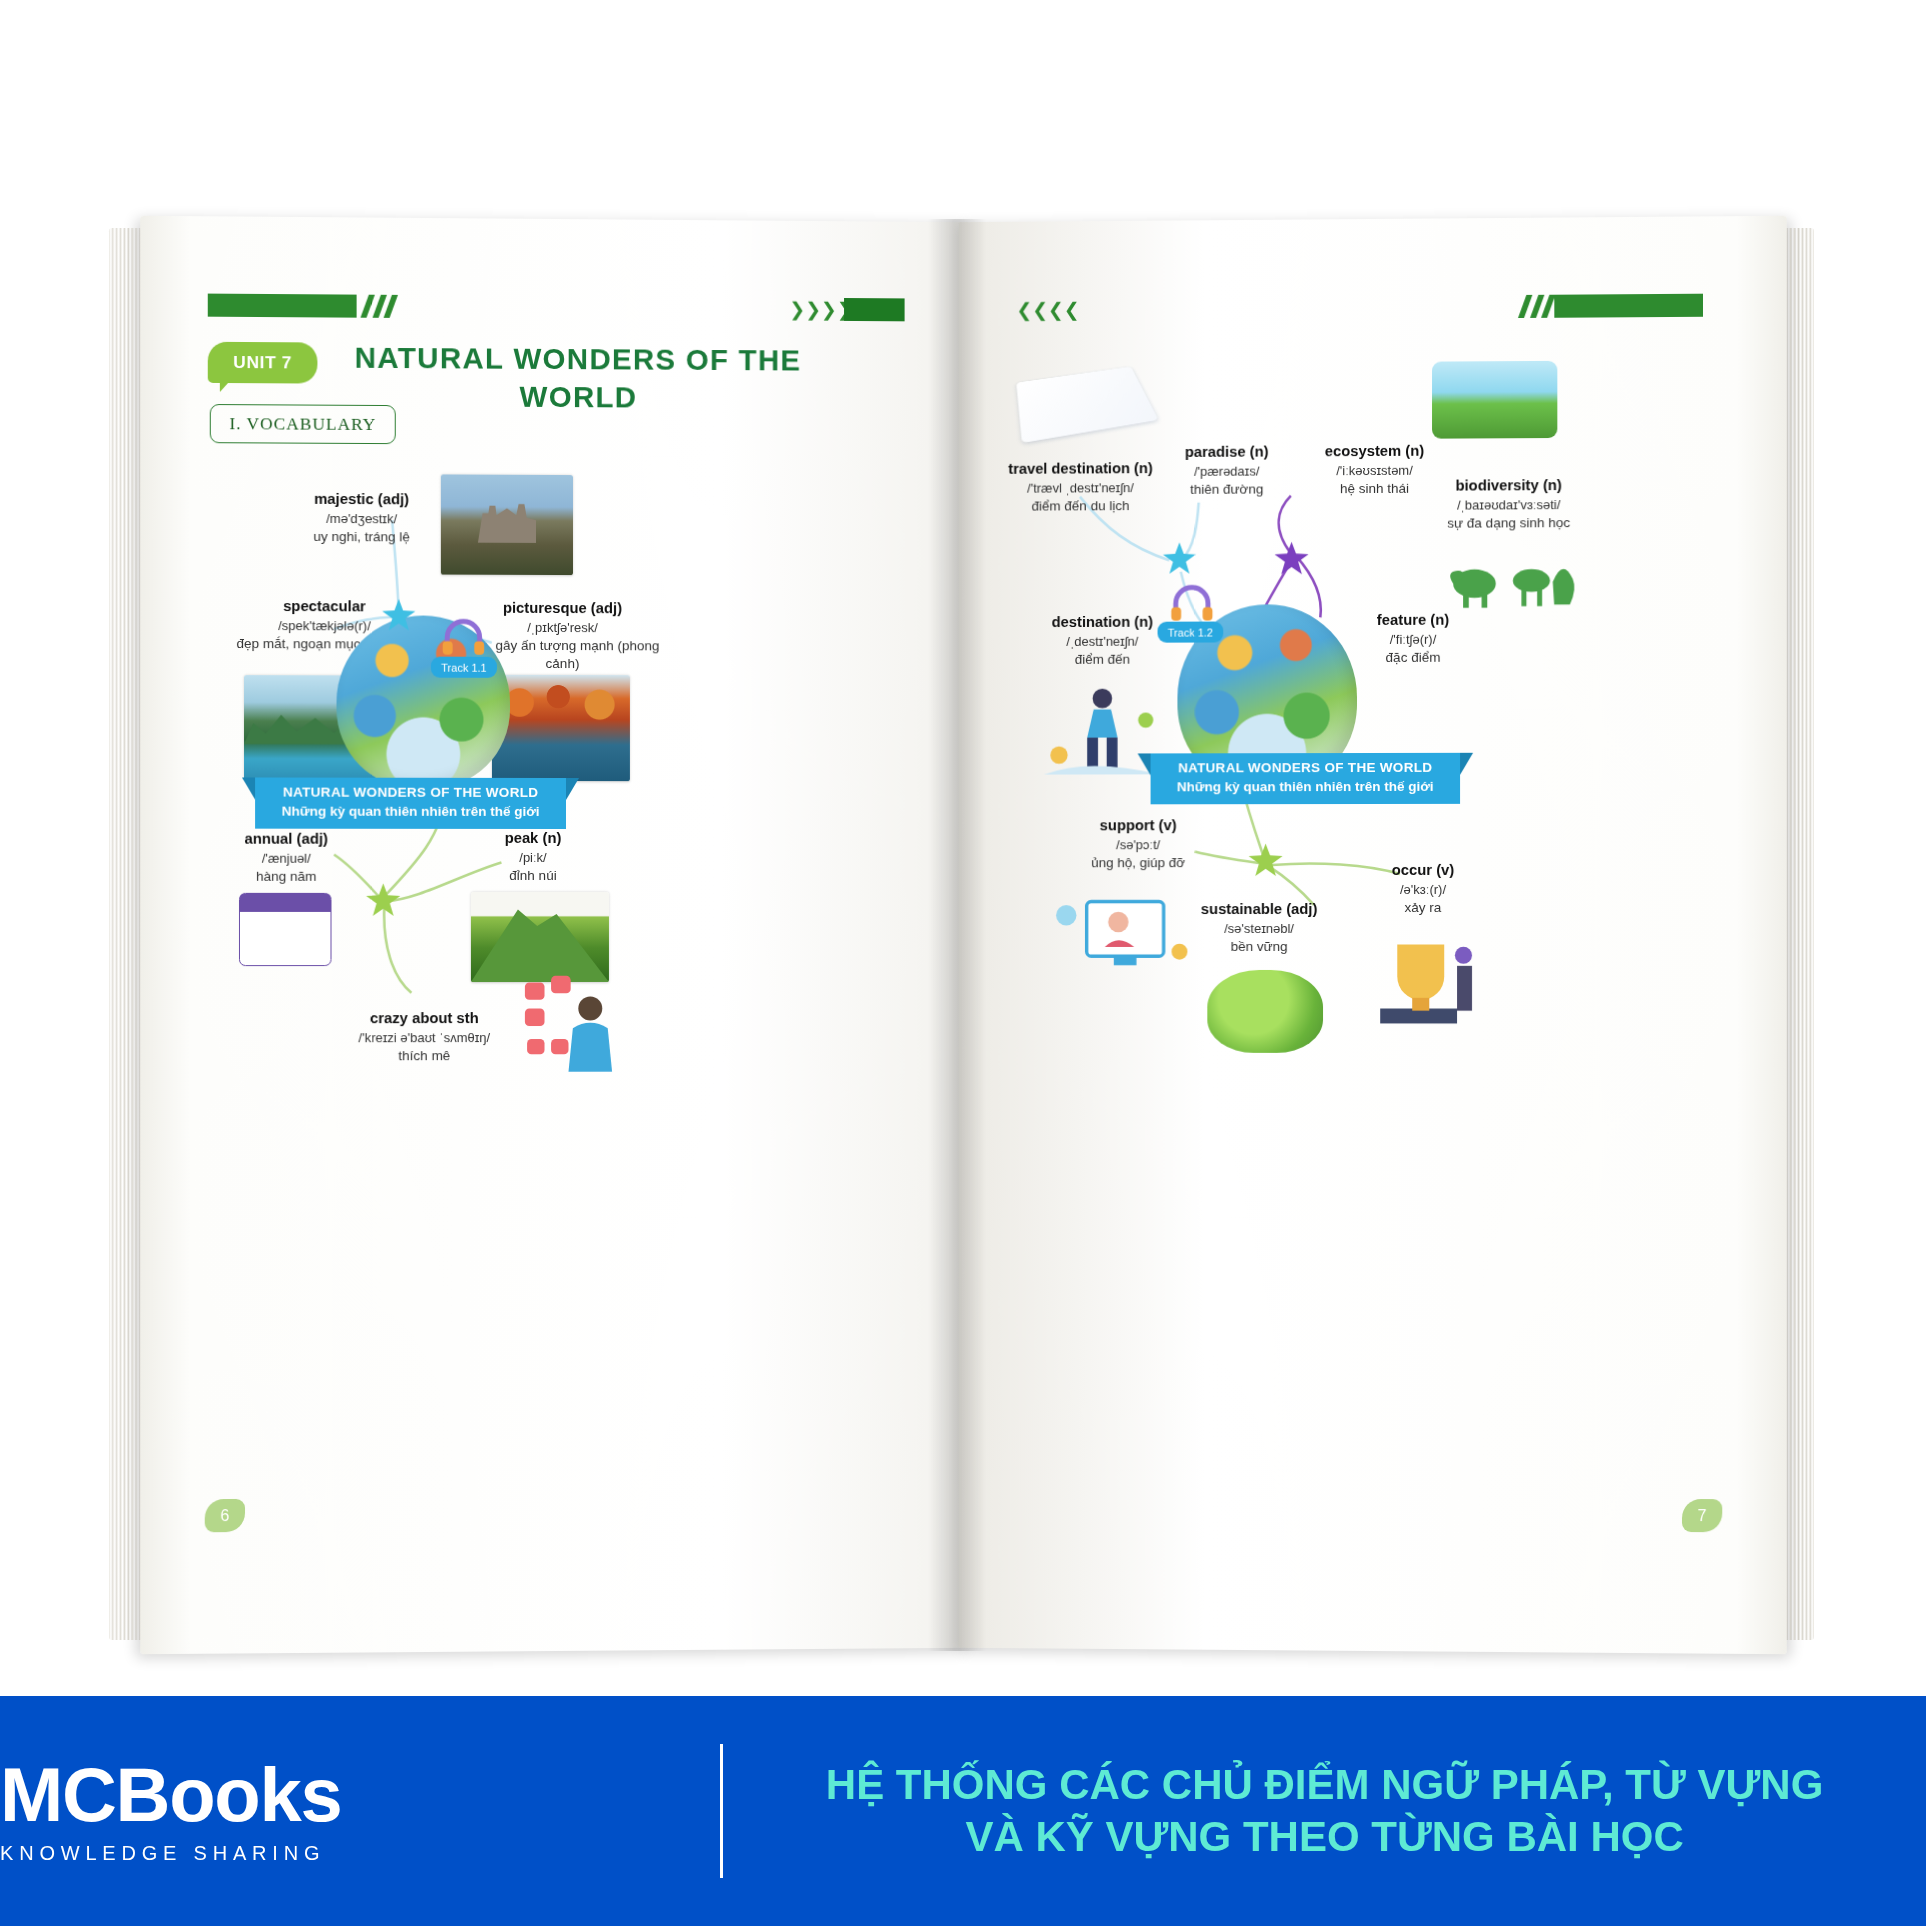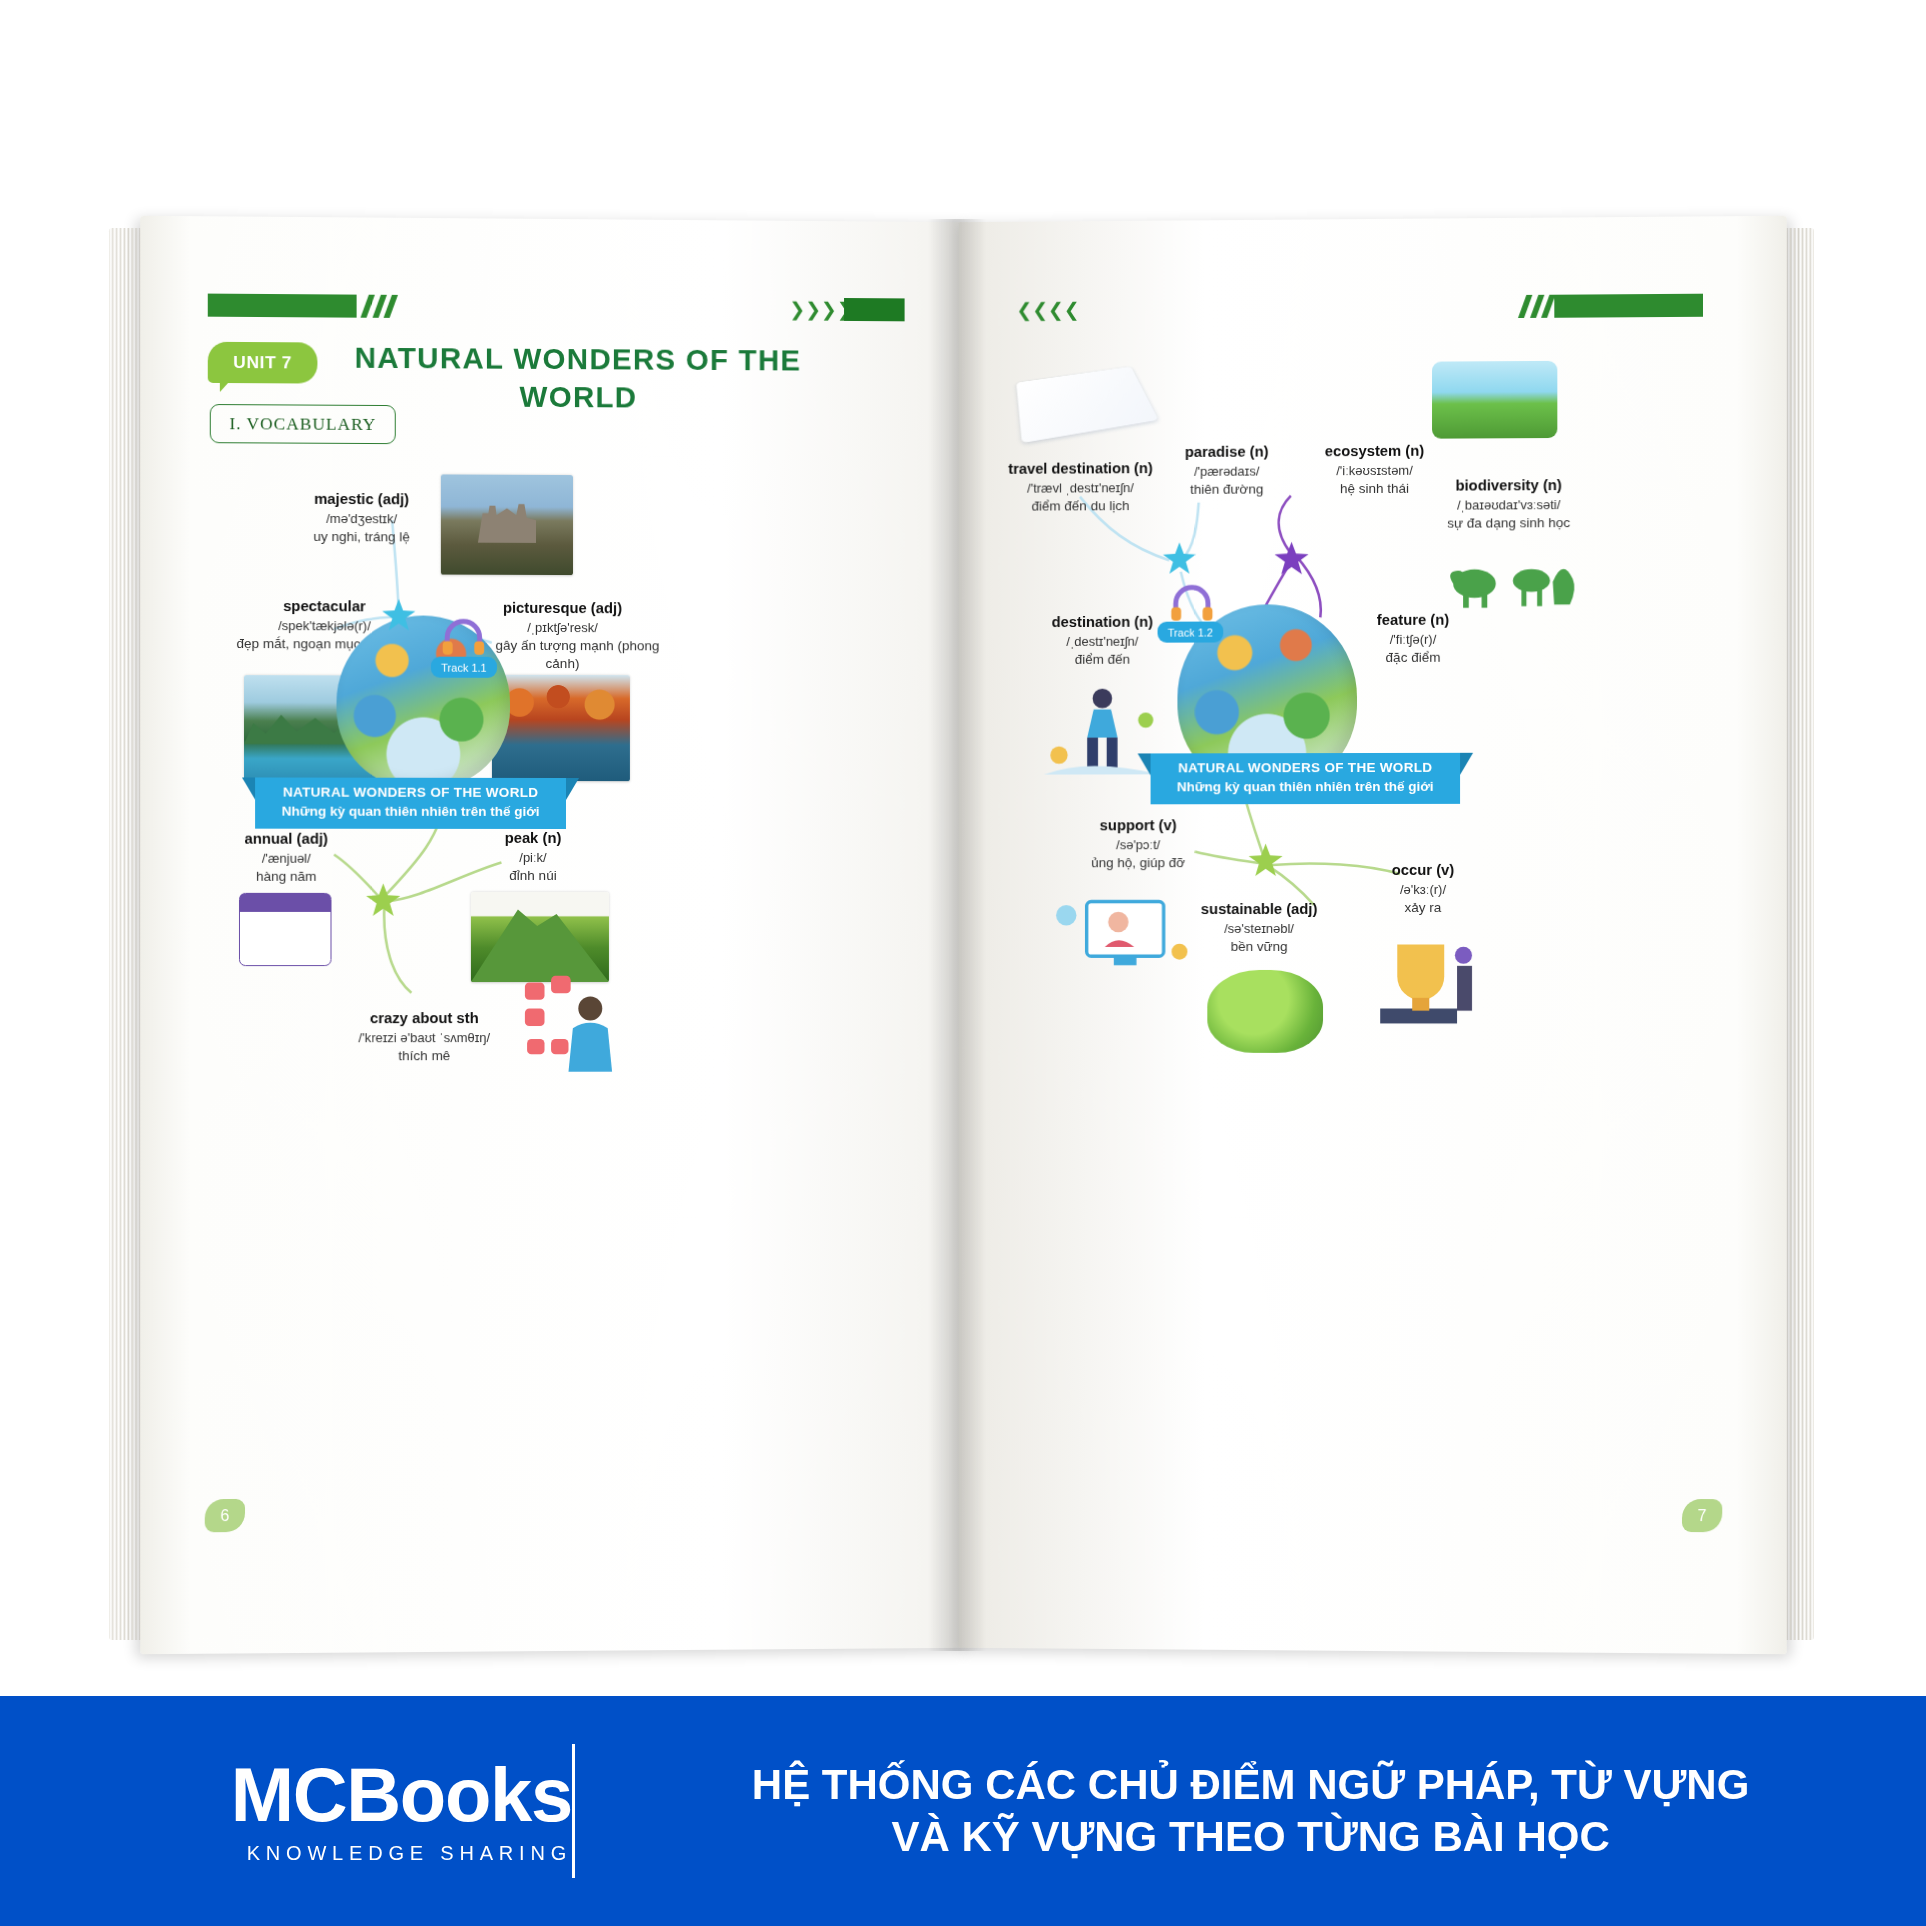--- a/index.html
+++ b/index.html
@@ -319,24 +319,23 @@
     position: absolute;
     left: 0;
     bottom: 0;
     width: 1926px;
     height: 230px;
     background: #0050c8;
     display: flex;
     align-items: center;
   }
   #logo-block {
-    width: 572px;
+    width: 720px;
     color: #ffffff;
-    text-align: right;
-    padding-left: 39px;
+    text-align: left;
     box-sizing: border-box;
   }
   #logo-main {
     font-size: 76px;
     font-weight: bold;
     letter-spacing: -1.3px;
     line-height: 1;
     font-family: "Liberation Sans", sans-serif;
   }
   #logo-sub {
@@ -344,21 +343,21 @@
     letter-spacing: 5.8px;
     margin-top: 9px;
   }
   #banner-divider {
     width: 3.2px;
     height: 134px;
     background: #ffffff;
   }
   #banner-text {
     flex: 1;
-    color: #ffffff;
+    color: #5eead4;
     text-align: center;
     font-size: 42px;
     font-weight: bold;
     line-height: 1.25;
     padding: 0 26px;
     font-family: "Liberation Sans", sans-serif;
   }
 </style>
 </head>
 <body>

